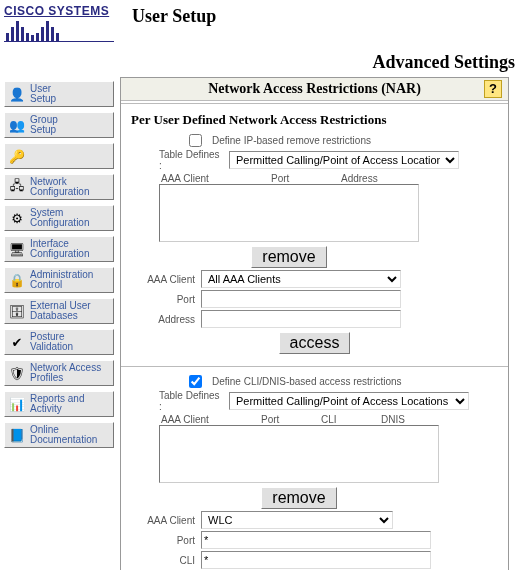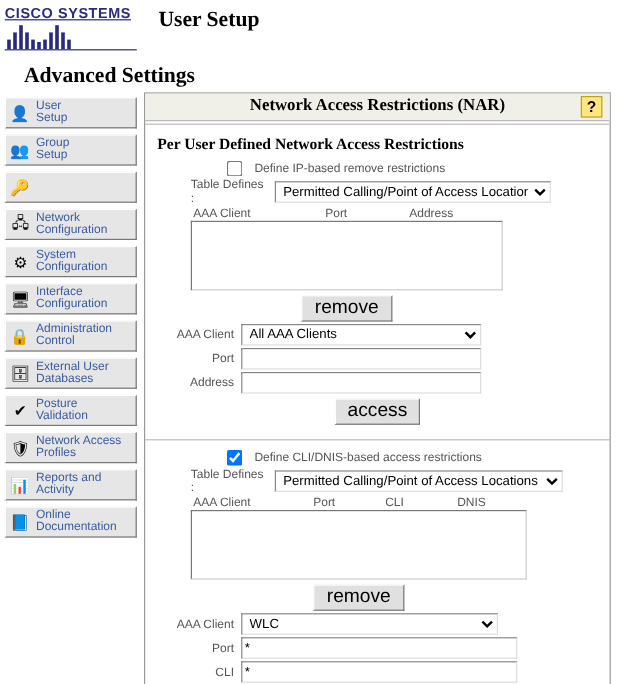--- a/index.html
+++ b/index.html
@@ -45,21 +45,21 @@
     font-family: "Times New Roman", serif;
     font-size: 18px;
     font-weight: bold;
     margin-left: 18px;
     margin-top: 2px;
   }
   .subtitle {
     font-family: "Times New Roman", serif;
     font-size: 18px;
     font-weight: bold;
-    text-align: left;
+    text-align: right;
     margin: 8px 0 4px 0;
     padding-left: 20px;
   }
   .layout {
     display: flex;
     align-items: flex-start;
   }
   .sidebar {
     width: 116px;
     padding: 0 2px 0 4px;
@@ -346,21 +346,21 @@
             <span style="width:60px">CLI</span>
             <span>DNIS</span>
           </div>
           <div class="listbox" style="width:280px"></div>
           <div class="center" style="width:280px; margin-top:4px">
             <button class="btn">remove</button>
           </div>
         </div>
         <div class="row">
           <span class="lbl lbl-right">AAA Client</span>
-          <select style="width:214px">
+          <select style="width:192px">
             <option>WLC</option>
           </select>
         </div>
         <div class="row">
           <span class="lbl lbl-right">Port</span>
           <input type="text" style="width: 230px;" value="*">
         </div>
         <div class="row">
           <span class="lbl lbl-right">CLI</span>
           <input type="text" style="width: 230px;" value="*">

